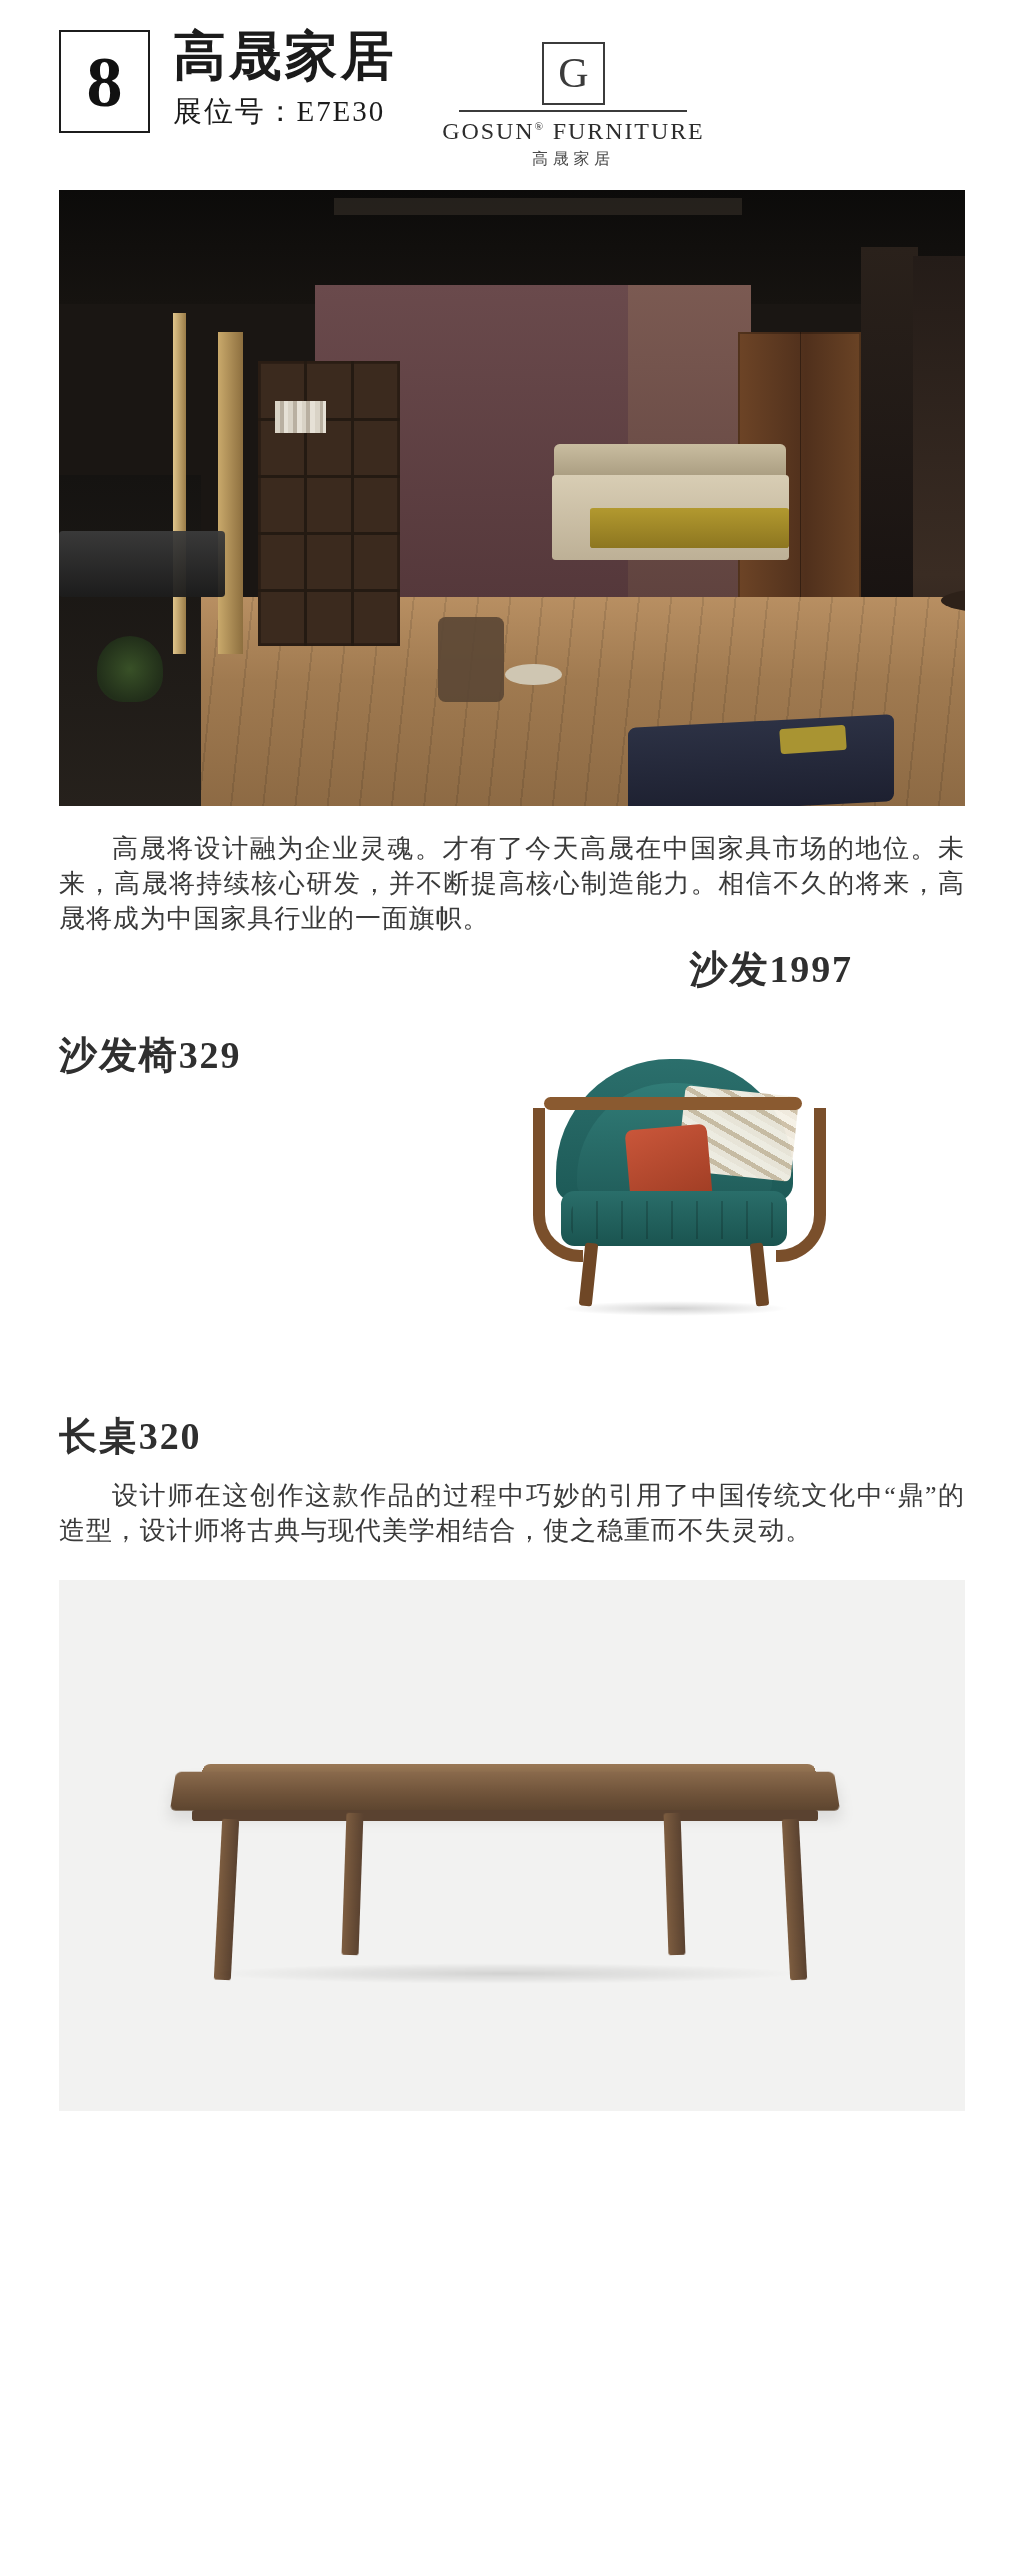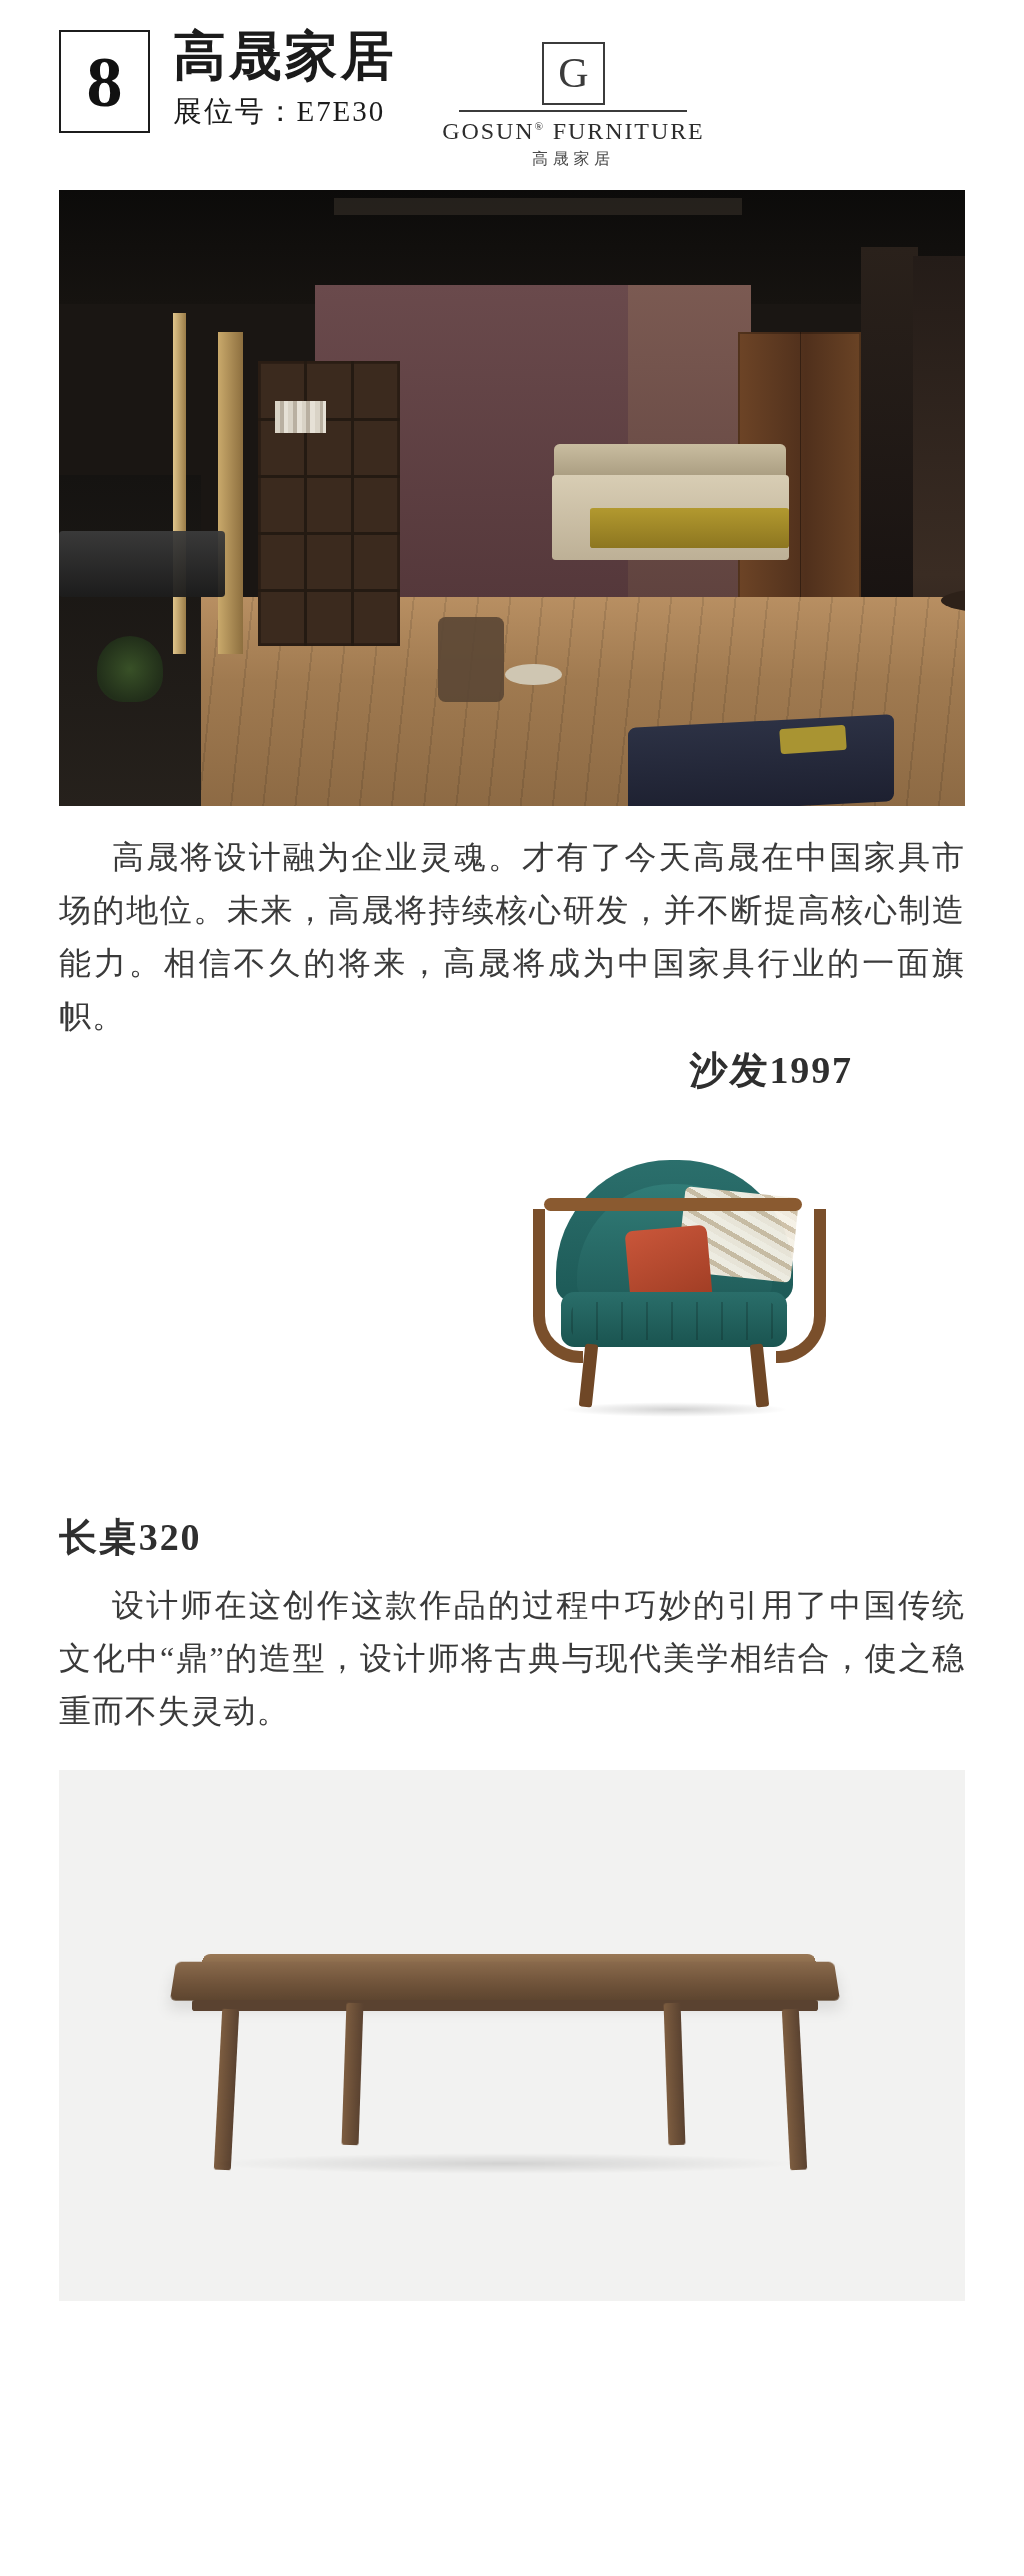--- a/index.html
+++ b/index.html
@@ -244,32 +244,32 @@
   }
   .hero .sidetable {
     position: absolute; left: 882px; top: 398px; width: 114px; height: 25px;
     background: #2d2119; border-radius: 50%;
   }
 
   
   .para {
     margin: 25px 59px 0 59px;
     font-family: "Liberation Serif", serif;
-    font-size: 32px;
-    line-height: 53px;
+    font-size: 26px;
+    line-height: 35px;
     letter-spacing: 0.9px;
     color: #3a3a3a;
     text-align: justify;
   }
   .para.indent { text-indent: 53px; }
 
   
   .section {
     position: relative;
-    margin-top: 6px;
+    margin-top: 12px;
   }
   .row {
     display: flex;
     align-items: flex-start;
   }
   .col-img {
     position: relative;
     flex: 0 0 auto;
   }
   .col-txt {
@@ -535,20 +535,21 @@
 
   <div class="section">
     <div style="margin:0 59px 0 59px;">
       <div class="sec-title" style="text-align:right; padding-right:112px;">沙发1997</div>
     </div>
   </div>
 
   <div class="section" style="margin-top:44px;">
     <div class="row" style="margin:0 59px 0 59px;">
       <div class="col-txt" style="max-width:398px;">
+        <div class="sec-title">沙发椅329</div>
       </div>
       <div class="col-img" style="margin-left:38px;">
         <div class="chair-art">
           <div class="shell"></div>
           <div class="shell-inner"></div>
           <div class="throw"></div>
           <div class="pillow-orange"></div>
           <div class="seat"></div>
           <div class="ribs"></div>
           <div class="arm-top"></div>

